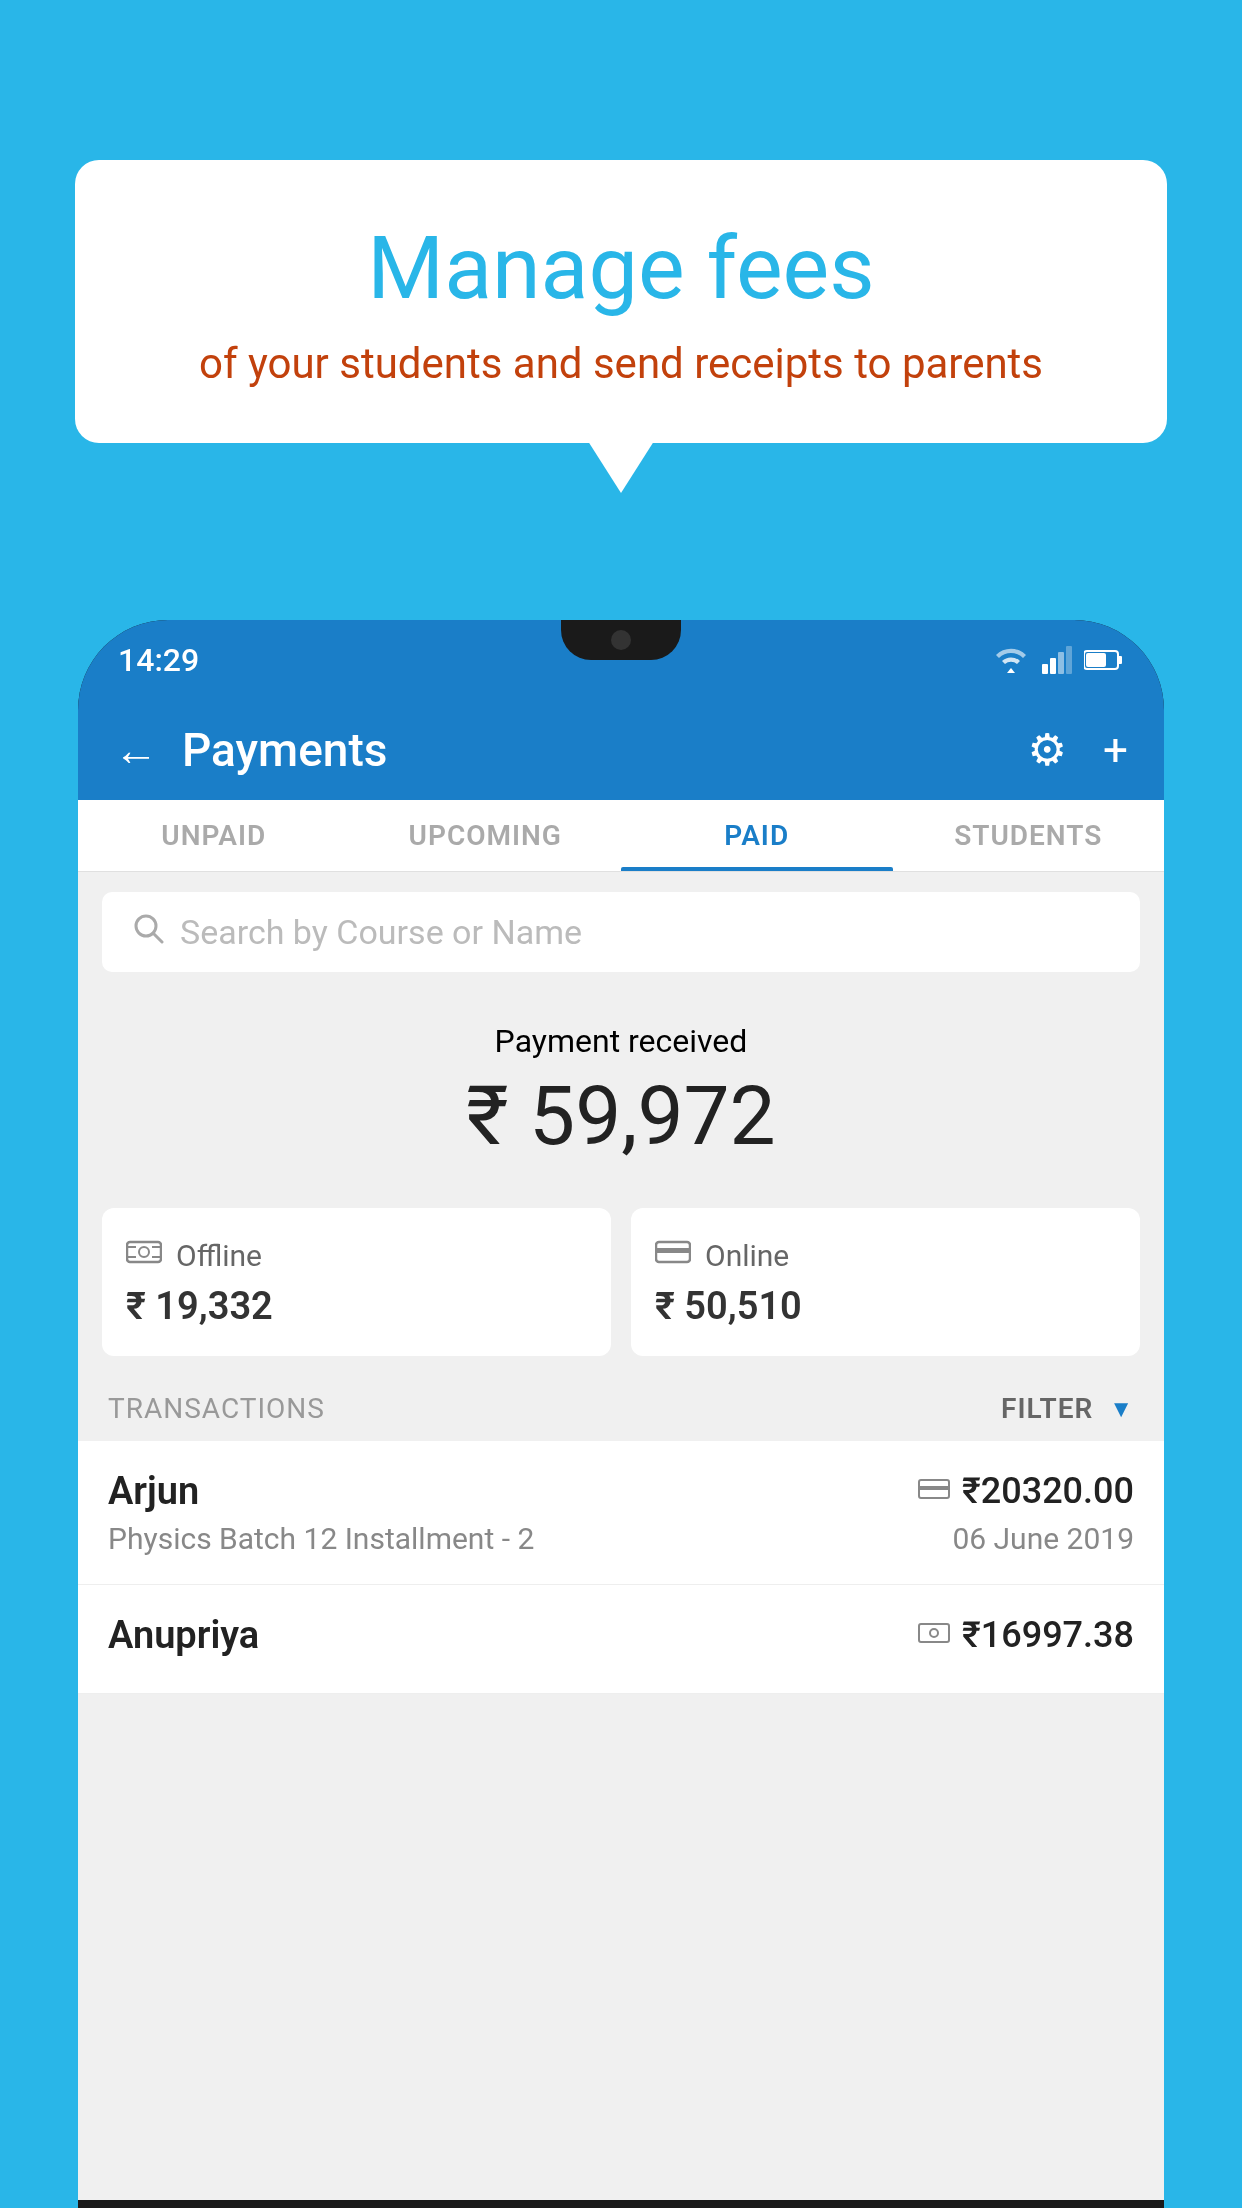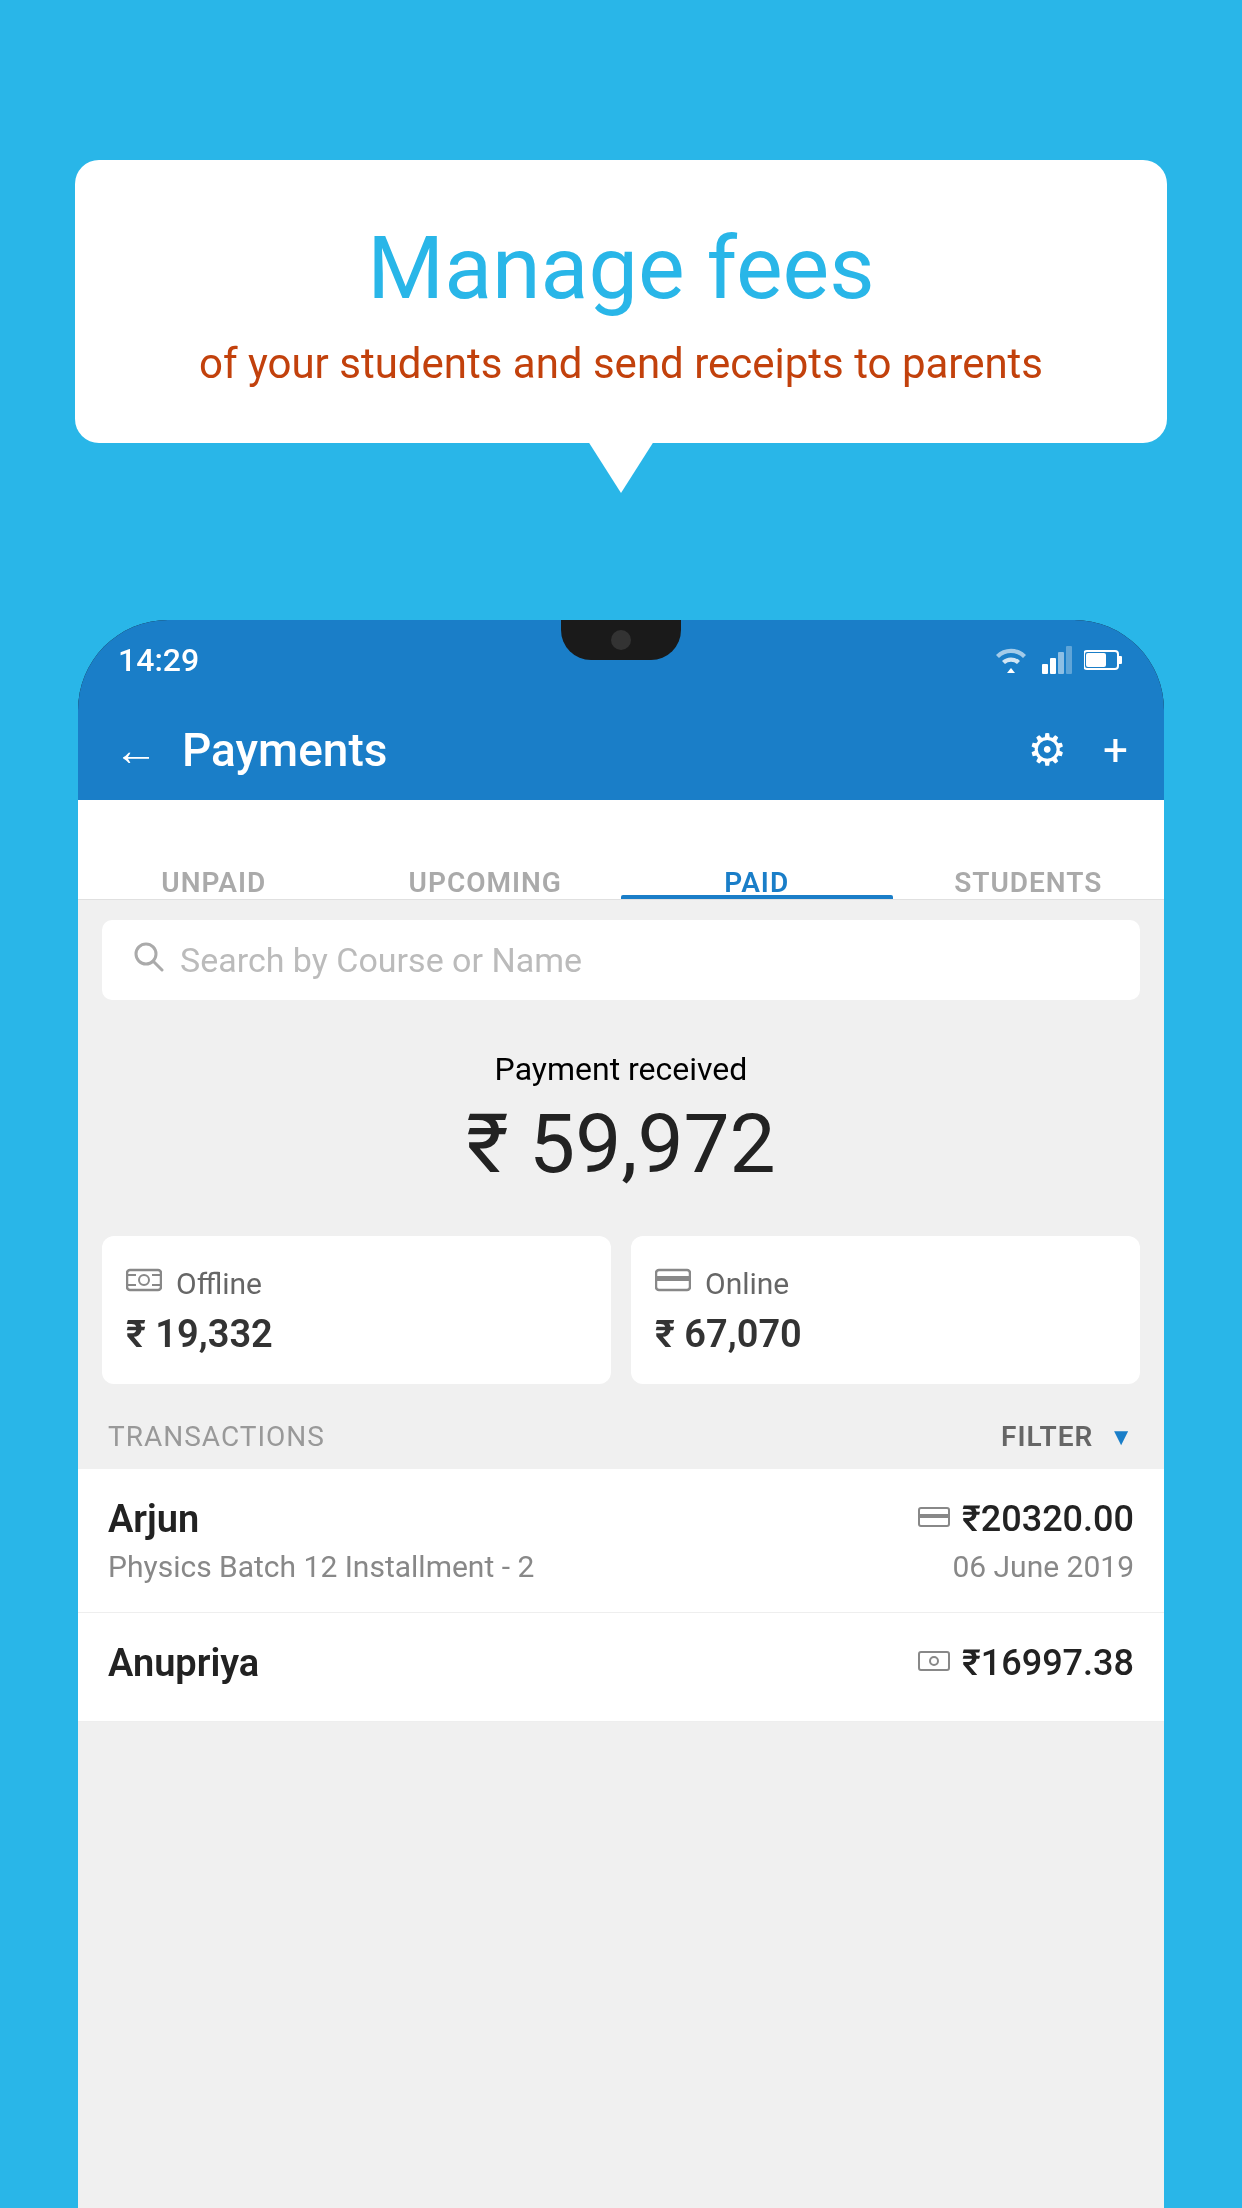--- a/index.html
+++ b/index.html
@@ -128,23 +128,22 @@
       color: #fff;
       font-size: 44px;
       cursor: pointer;
       margin-left: 12px;
     }
 
     
     .tabs-bar {
       background: #fff;
       display: flex;
-      height: 100px;
+      height: 72px;
       border-bottom: 1px solid #e0e0e0;
-      align-items: flex-end;
     }
     .tab-item {
       flex: 1;
       display: flex;
       align-items: center;
       justify-content: center;
       font-size: 28px;
       font-weight: 600;
       color: #aaa;
       letter-spacing: 1px;
@@ -402,21 +401,21 @@
       <div class="payment-card">
         <div class="payment-card-header">
           <span class="payment-card-icon">
             <svg width="36" height="28" viewBox="0 0 36 28" fill="none">
               <rect x="1" y="4" width="34" height="20" rx="3" stroke="#888" stroke-width="2.5"></rect>
               <rect x="1" y="10" width="34" height="5" fill="#888"></rect>
             </svg>
           </span>
           <span>Online</span>
         </div>
-        <div class="payment-card-amount">₹ 67,070</div>
+        <div class="payment-card-amount">₹ 50,510</div>
       </div>
     </div>
 
     <div class="transactions-header">
       <span class="transactions-label">TRANSACTIONS</span>
       <div class="filter-label">
         <span>FILTER</span>
         <span class="filter-icon">▼</span>
       </div>
     </div>

